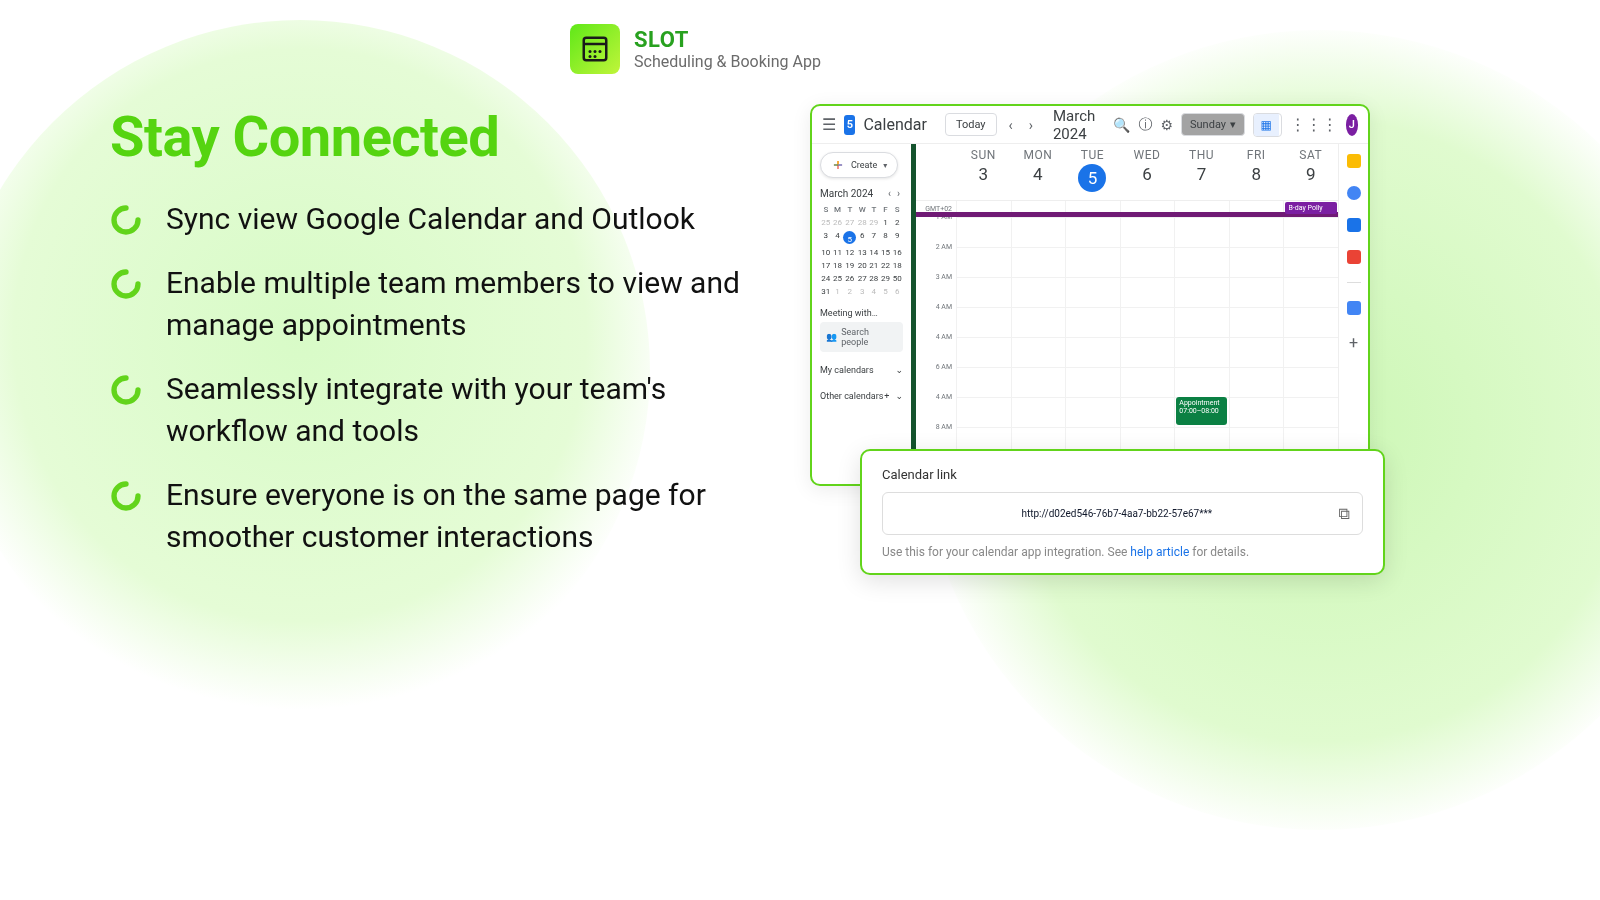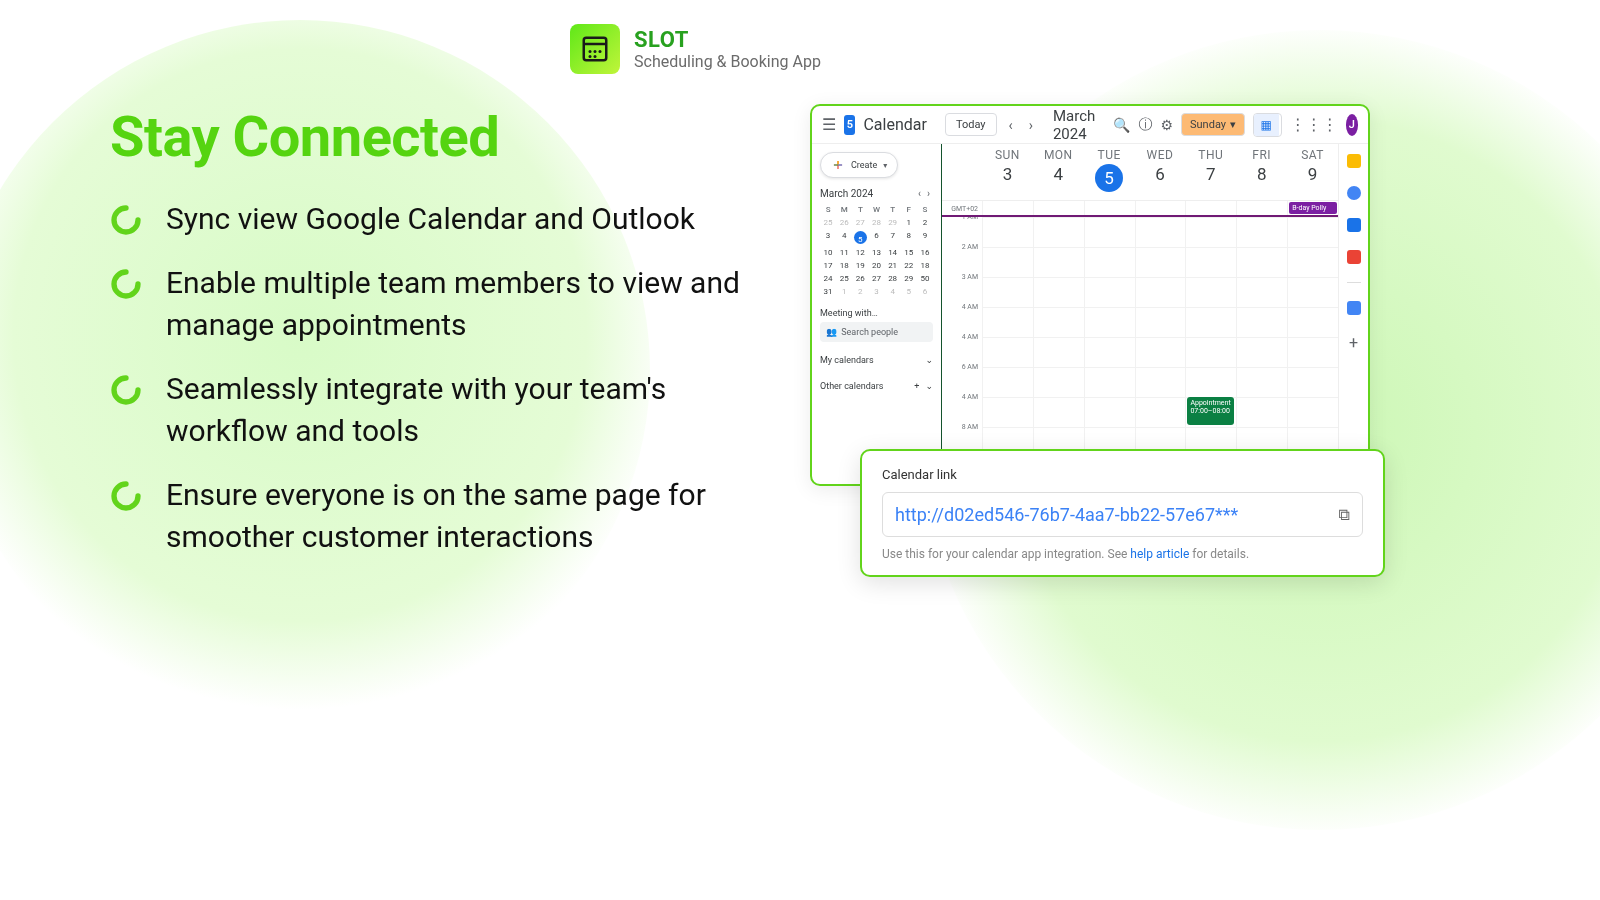--- a/index.html
+++ b/index.html
@@ -30,29 +30,29 @@
 .cal-wrap { border: 2px solid #62d41b; border-radius: 10px; background: #fff; overflow: hidden; box-shadow: 0 4px 20px rgba(0,0,0,0.08); }
 .cal-topbar { display: flex; align-items: center; padding: 7px 10px; gap: 8px; border-bottom: 1px solid #eee; height: 38px; }
 .burger { font-size: 16px; color: #5f6368; cursor: pointer; }
 .gcal-logo { width: 20px; height: 20px; background: #1a73e8; border-radius: 3px; display: flex; align-items: center; justify-content: center; color: #fff; font-size: 11px; font-weight: 600; }
 .cal-title { font-size: 16px; color: #3c4043; }
 .today-btn { margin-left: 10px; border: 1px solid #dadce0; border-radius: 4px; padding: 4px 10px; font-size: 11px; color: #3c4043; background: #fff; cursor: pointer; }
 .nav-arr { color: #5f6368; font-size: 14px; cursor: pointer; padding: 0 4px; }
 .month-lbl { font-size: 15px; color: #3c4043; margin-left: 8px; }
 .tb-ico { color: #5f6368; font-size: 14px; cursor: pointer; }
 .spacer { flex: 1; }
-.view-sel { border: 1px solid #dadce0; border-radius: 4px; padding: 4px 8px; font-size: 11px; color: #3c4043; background: #fdba74; cursor: pointer; display: flex; align-items: center; gap: 4px; }
+.view-sel { border: 1px solid #dadce0; border-radius: 4px; padding: 4px 8px; font-size: 11px; color: #3c4043; background: #a3a3a3; cursor: pointer; display: flex; align-items: center; gap: 4px; }
 .view-toggle { display: flex; border: 1px solid #dadce0; border-radius: 4px; overflow: hidden; }
 .view-toggle div { padding: 4px 7px; font-size: 12px; cursor: pointer; color: #5f6368; }
 .view-toggle div.active { background: #e8f0fe; color: #1a73e8; }
 .apps-ico { font-size: 16px; color: #5f6368; cursor: pointer; }
 .avatar { width: 22px; height: 22px; border-radius: 50%; background: #7b1fa2; color: #fff; display: flex; align-items: center; justify-content: center; font-size: 11px; font-weight: 500; cursor: pointer; }
 
 .cal-body { display: flex; height: 340px; }
-.cal-side { width: 130px; padding: 8px; border-right: 1px solid #14532d; font-size: 9px; color: #3c4043; }
+.cal-side { width: 104px; padding: 8px; border-right: 5px solid #14532d; font-size: 9px; color: #3c4043; }
 .create-btn { display: inline-flex; align-items: center; gap: 6px; border: 1px solid #dadce0; border-radius: 16px; padding: 5px 10px; box-shadow: 0 1px 3px rgba(0,0,0,0.1); cursor: pointer; background: #fff; margin-bottom: 10px; }
 .plus-ico { width: 14px; height: 14px; }
 .mini-month { }
 .mini-head { display: flex; justify-content: space-between; align-items: center; font-size: 10px; margin-bottom: 4px; }
 .mini-nav span { cursor: pointer; color: #5f6368; padding: 0 3px; }
 .mini-grid { display: grid; grid-template-columns: repeat(7, 1fr); gap: 0; font-size: 8px; text-align: center; }
 .mini-grid div { padding: 2px 0; color: #3c4043; }
 .mini-grid .hd { color: #70757a; font-weight: 500; }
 .mini-grid .dim { color: #bbb; }
 .mini-grid .sel { background: #1a73e8; color: #fff; border-radius: 50%; width: 13px; height: 13px; line-height: 13px; margin: 0 auto; }
@@ -60,39 +60,39 @@
 .side-sec .hdr { display: flex; justify-content: space-between; align-items: center; cursor: pointer; padding: 3px 0; }
 .search-ppl { background: #f1f3f4; border-radius: 4px; padding: 5px 6px; margin-top: 4px; display: flex; align-items: center; gap: 4px; color: #5f6368; font-size: 9px; }
 
 .cal-main { flex: 1; display: flex; flex-direction: column; position: relative; }
 .week-hdr { display: flex; border-bottom: 1px solid #eee; }
 .wh-gutter { width: 40px; }
 .wh-day { flex: 1; text-align: center; padding: 4px 0 8px; cursor: pointer; }
 .wh-day .dow { font-size: 12px; color: #70757a; letter-spacing: 0.5px; }
 .wh-day .dnum { font-size: 17px; color: #3c4043; margin-top: 2px; }
 .wh-day.today .dnum { background: #1a73e8; color: #fff; width: 28px; height: 28px; line-height: 28px; border-radius: 50%; margin: 2px auto 0; }
-.week-allday { display: flex; border-bottom: 2px solid #701a75; height: 16px; }
+.week-allday { display: flex; border-bottom: 5px solid #701a75; height: 16px; }
 .allday-gutter { width: 40px; font-size: 7px; color: #70757a; text-align: right; padding-right: 4px; line-height: 16px; }
 .allday-cell { flex: 1; border-left: 1px solid #f1f1f1; position: relative; }
 .allday-ev { position: absolute; left: 1px; right: 1px; top: 1px; height: 12px; background: #7b1fa2; color: #fff; font-size: 7px; border-radius: 2px; padding: 0 3px; line-height: 12px; overflow: hidden; }
 .week-grid { flex: 1; display: flex; overflow: hidden; position: relative; }
 .time-gutter { width: 40px; }
 .time-gutter div { height: 30px; font-size: 7px; color: #70757a; text-align: right; padding-right: 4px; position: relative; top: -4px; }
 .day-cols { flex: 1; display: flex; position: relative; }
 .day-col { flex: 1; border-left: 1px solid #f1f1f1; position: relative; }
 .hour-line { position: absolute; left: 0; right: 0; border-top: 1px solid #f1f1f1; }
 .event { position: absolute; background: #0b8043; color: #fff; font-size: 7px; border-radius: 3px; padding: 2px 3px; left: 1px; right: 2px; overflow: hidden; line-height: 1.2; }
 .cal-rightbar { width: 30px; border-left: 1px solid #eee; display: flex; flex-direction: column; align-items: center; padding-top: 10px; gap: 18px; }
 .rb-ico { width: 14px; height: 14px; border-radius: 3px; cursor: pointer; }
 
 
 .link-card { position: absolute; left: 50px; right: -15px; top: 345px; background: #fff; border: 2px solid #62d41b; border-radius: 10px; padding: 16px 20px 14px; box-shadow: 0 6px 24px rgba(0,0,0,0.12); z-index: 5; }
 .link-card .lbl { font-size: 13px; color: #333; margin-bottom: 10px; }
 .link-input-wrap { display: flex; align-items: center; border: 1px solid #ddd; border-radius: 6px; padding: 11px 12px; }
-.link-input-wrap input { flex: 1; border: none; outline: none; font-size: 18px; color: #3b82f6; }
+.link-input-wrap input { flex: 1; border: none; outline: none; font-size: 10px; color: #0f172a; text-align: center; }
 .copy-ico { color: #666; cursor: pointer; font-size: 16px; }
 .link-hint { font-size: 12px; color: #888; margin-top: 10px; }
 .link-hint a { color: #1a73e8; text-decoration: none; cursor: pointer; }
 </style>
 </head>
 <body>
 
 <div class="blob1"></div>
 <div class="blob2"></div>
 

